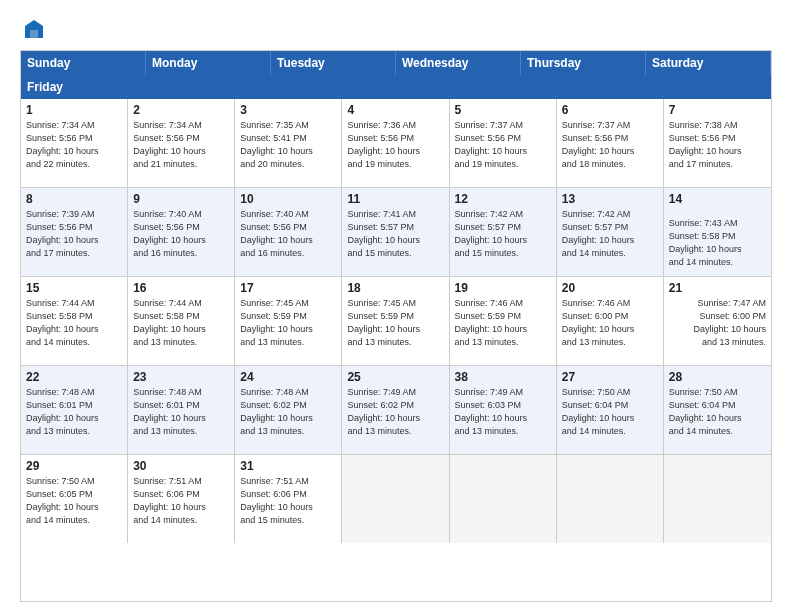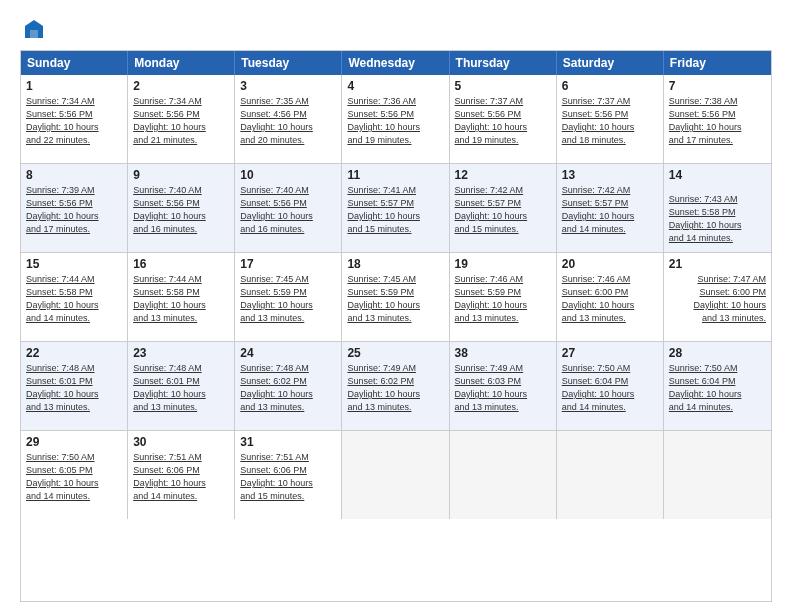--- a/index.html
+++ b/index.html
@@ -60,21 +60,21 @@
       font-size: 16px;
       color: #444;
       margin-top: 2px;
     }
     .calendar {
       flex: 1;
       border: 1px solid #ccc;
     }
     .cal-header {
       display: grid;
-      grid-template-columns: repeat(7, 1fr);
+      grid-template-columns: repeat(6, 1fr);
       background: #2563b0;
     }
     .cal-header-cell {
       color: #fff;
       font-weight: bold;
       font-size: 12px;
       padding: 5px 6px;
       text-align: left;
       border-right: 1px solid #4a7fd4;
     }
@@ -115,21 +115,20 @@
       font-size: 12px;
       font-weight: bold;
       color: #222;
       display: block;
       margin-bottom: 2px;
     }
     .day-info {
       font-size: 9px;
       line-height: 1.45;
       color: #333;
-      text-decoration: underline;
     }
   </style>
 </head>
 <body>
 
 <div class="page">
   <div class="header">
     <div class="logo">
       <div class="logo-text">
         <span class="logo-general"></span>
@@ -169,21 +168,21 @@
           <div class="cal-cell">
             <span class="day-num">2</span>
             <div class="day-info" style="white-space: pre-line;">Sunrise: 7:34 AM
 Sunset: 5:56 PM
 Daylight: 10 hours
 and 21 minutes.</div>
           </div>
           <div class="cal-cell">
             <span class="day-num">3</span>
             <div class="day-info" style="white-space: pre-line;">Sunrise: 7:35 AM
-Sunset: 4:56 PM
+Sunset: 5:41 PM
 Daylight: 10 hours
 and 20 minutes.</div>
           </div>
           <div class="cal-cell">
             <span class="day-num">4</span>
             <div class="day-info" style="white-space: pre-line;">Sunrise: 7:36 AM
 Sunset: 5:56 PM
 Daylight: 10 hours
 and 19 minutes.</div>
           </div>

